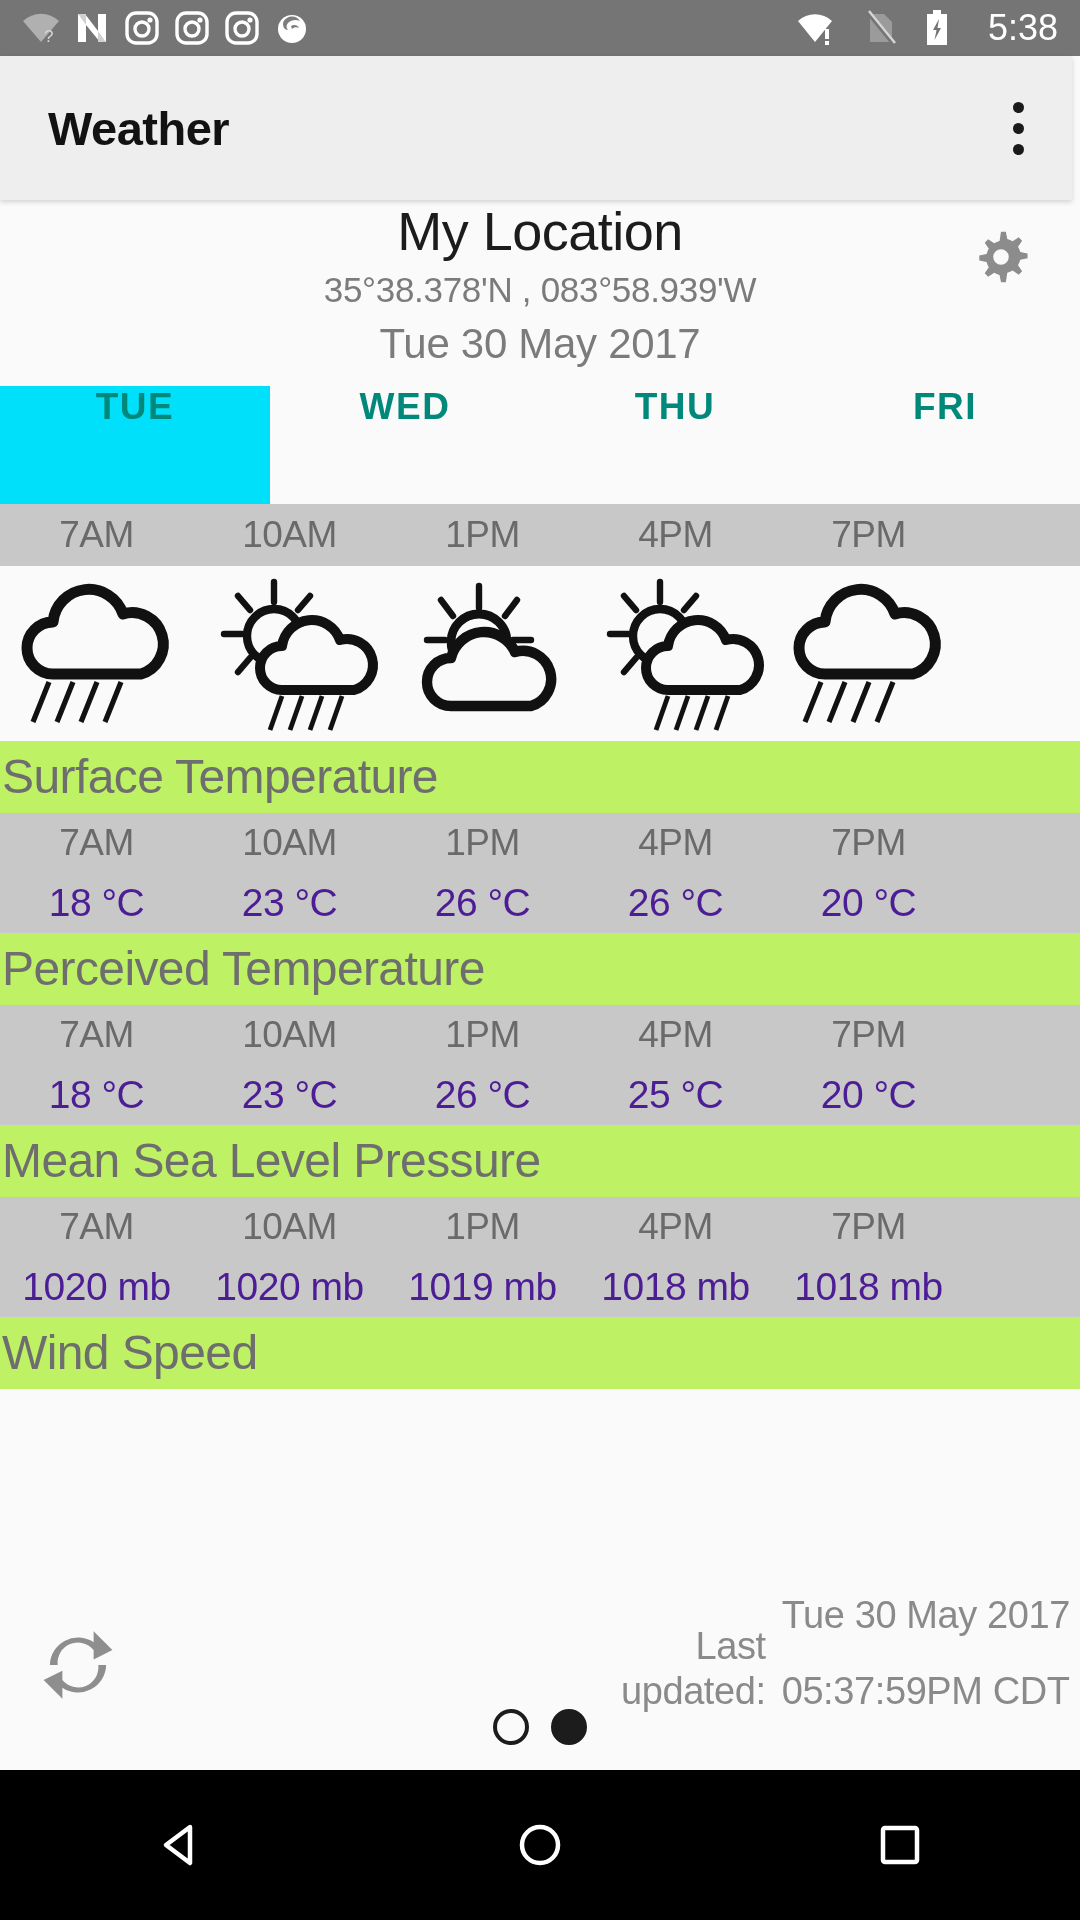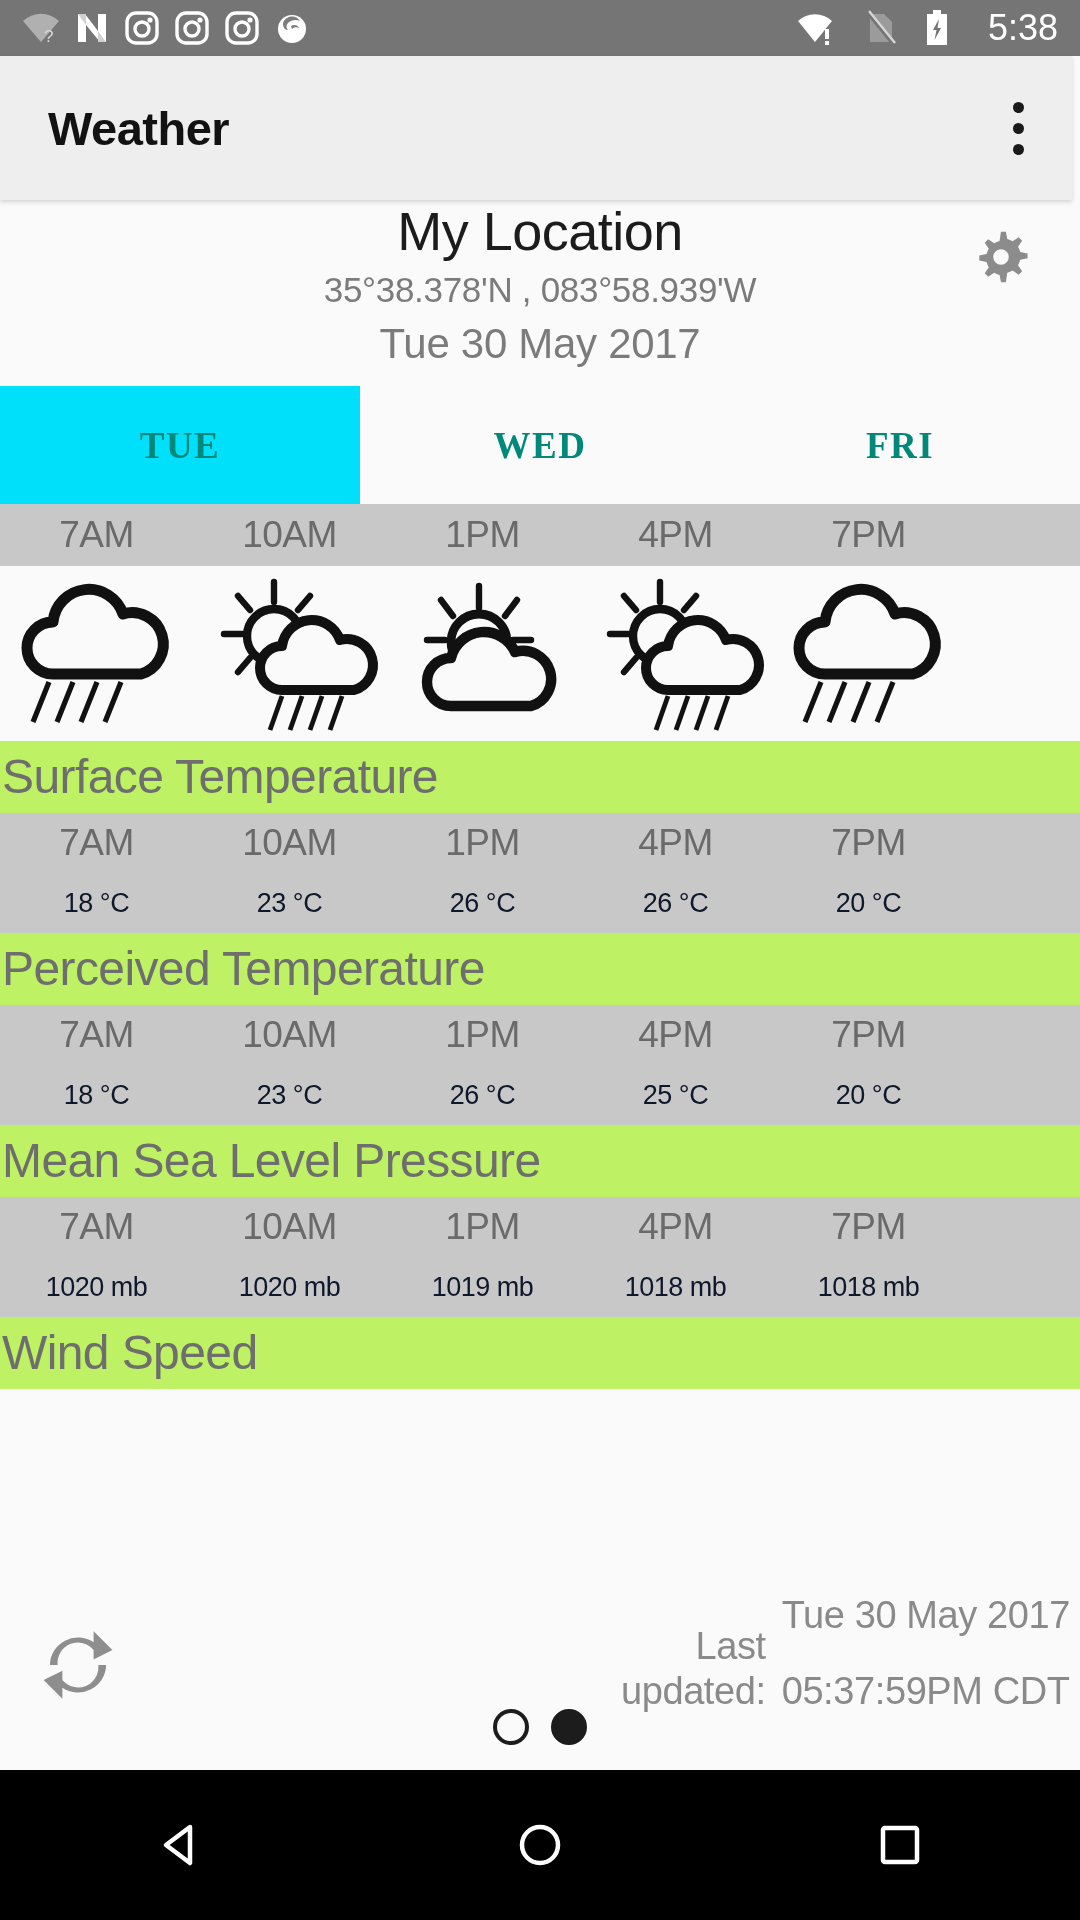--- a/index.html
+++ b/index.html
@@ -48,24 +48,23 @@
   .loc-coords { font-size: 35px; color: #7b7b7b; margin-top: 8px; letter-spacing: -0.3px; }
   .loc-date { font-size: 42px; color: #7b7b7b; margin-top: 10px; letter-spacing: -0.3px; }
   .gear {
     position: absolute; right: 48px; top: 26px;
     width: 62px; height: 62px;
   }
 
   
   .tabs { display: flex; width: 1080px; height: 118px; margin-top: 18px; }
   .tab {
-    flex: 1; display: flex; align-items: center; justify-content: center;
+    flex: 1; display: flex; align-items: flex-start; justify-content: center;
     font-size: 37px; font-weight: bold; color: #00897b; letter-spacing: 1.5px;
     background: transparent;
-    font-family: Liberation Serif, serif;
   }
   .tab.active { background: #00e0fa; color: #00897b; }
 
   
   .strip-times {
     width: 1080px; height: 62px; background: #c8c8c8;
     display: flex; align-items: center; overflow: hidden;
   }
   .strip-times .cell {
     min-width: 193px; width: 193px; text-align: center;
@@ -79,21 +78,21 @@
 
   
   .sec-title {
     font-size: 48px; color: #6e6e6e; letter-spacing: -0.6px;
     padding: 6px 0 6px 2px; background: #bef264; line-height: 1.25;
   }
   .sec-table { width: 1080px; background: #c8c8c8; overflow: hidden; }
   .sec-row { display: flex; align-items: center; height: 60px; overflow: hidden; }
   .sec-row .cell { min-width: 193px; width: 193px; text-align: center; letter-spacing: -0.5px; }
   .sec-row.times .cell { font-size: 37px; color: #6a6a6a; }
-  .sec-row.values .cell { font-size: 27px; color: #0f172a; }
+  .sec-row.values .cell { font-size: 39px; color: #4c1d95; }
 
   
   .footer {
     position: absolute; left: 0; bottom: 0; width: 1080px; height: 205px;
     background: #fafafa;
   }
   .footer-inner { display: flex; align-items: flex-end; height: 150px; padding: 0 10px 0 20px; }
   .refresh { width: 100px; height: 100px; margin-left: 8px; }
   .footer-spacer { flex: 1; }
   .lastupd-label {
@@ -192,20 +191,23 @@
         <circle cx="32" cy="32" r="9.5" fill="none" stroke="#8c8c8c" stroke-width="3"></circle>
       </svg>
     </div>
 
     <div class="tabs">
       <div class="tab active">
         <span>TUE</span>
       </div>
       <div class="tab">
         <span>WED</span>
+      </div>
+      <div class="tab">
+        <span>THU</span>
       </div>
       <div class="tab">
         <span>FRI</span>
       </div>
     </div>
 
     <div class="strip-times">
       <div class="cell">7AM</div>
       <div class="cell">10AM</div>
       <div class="cell">1PM</div>

